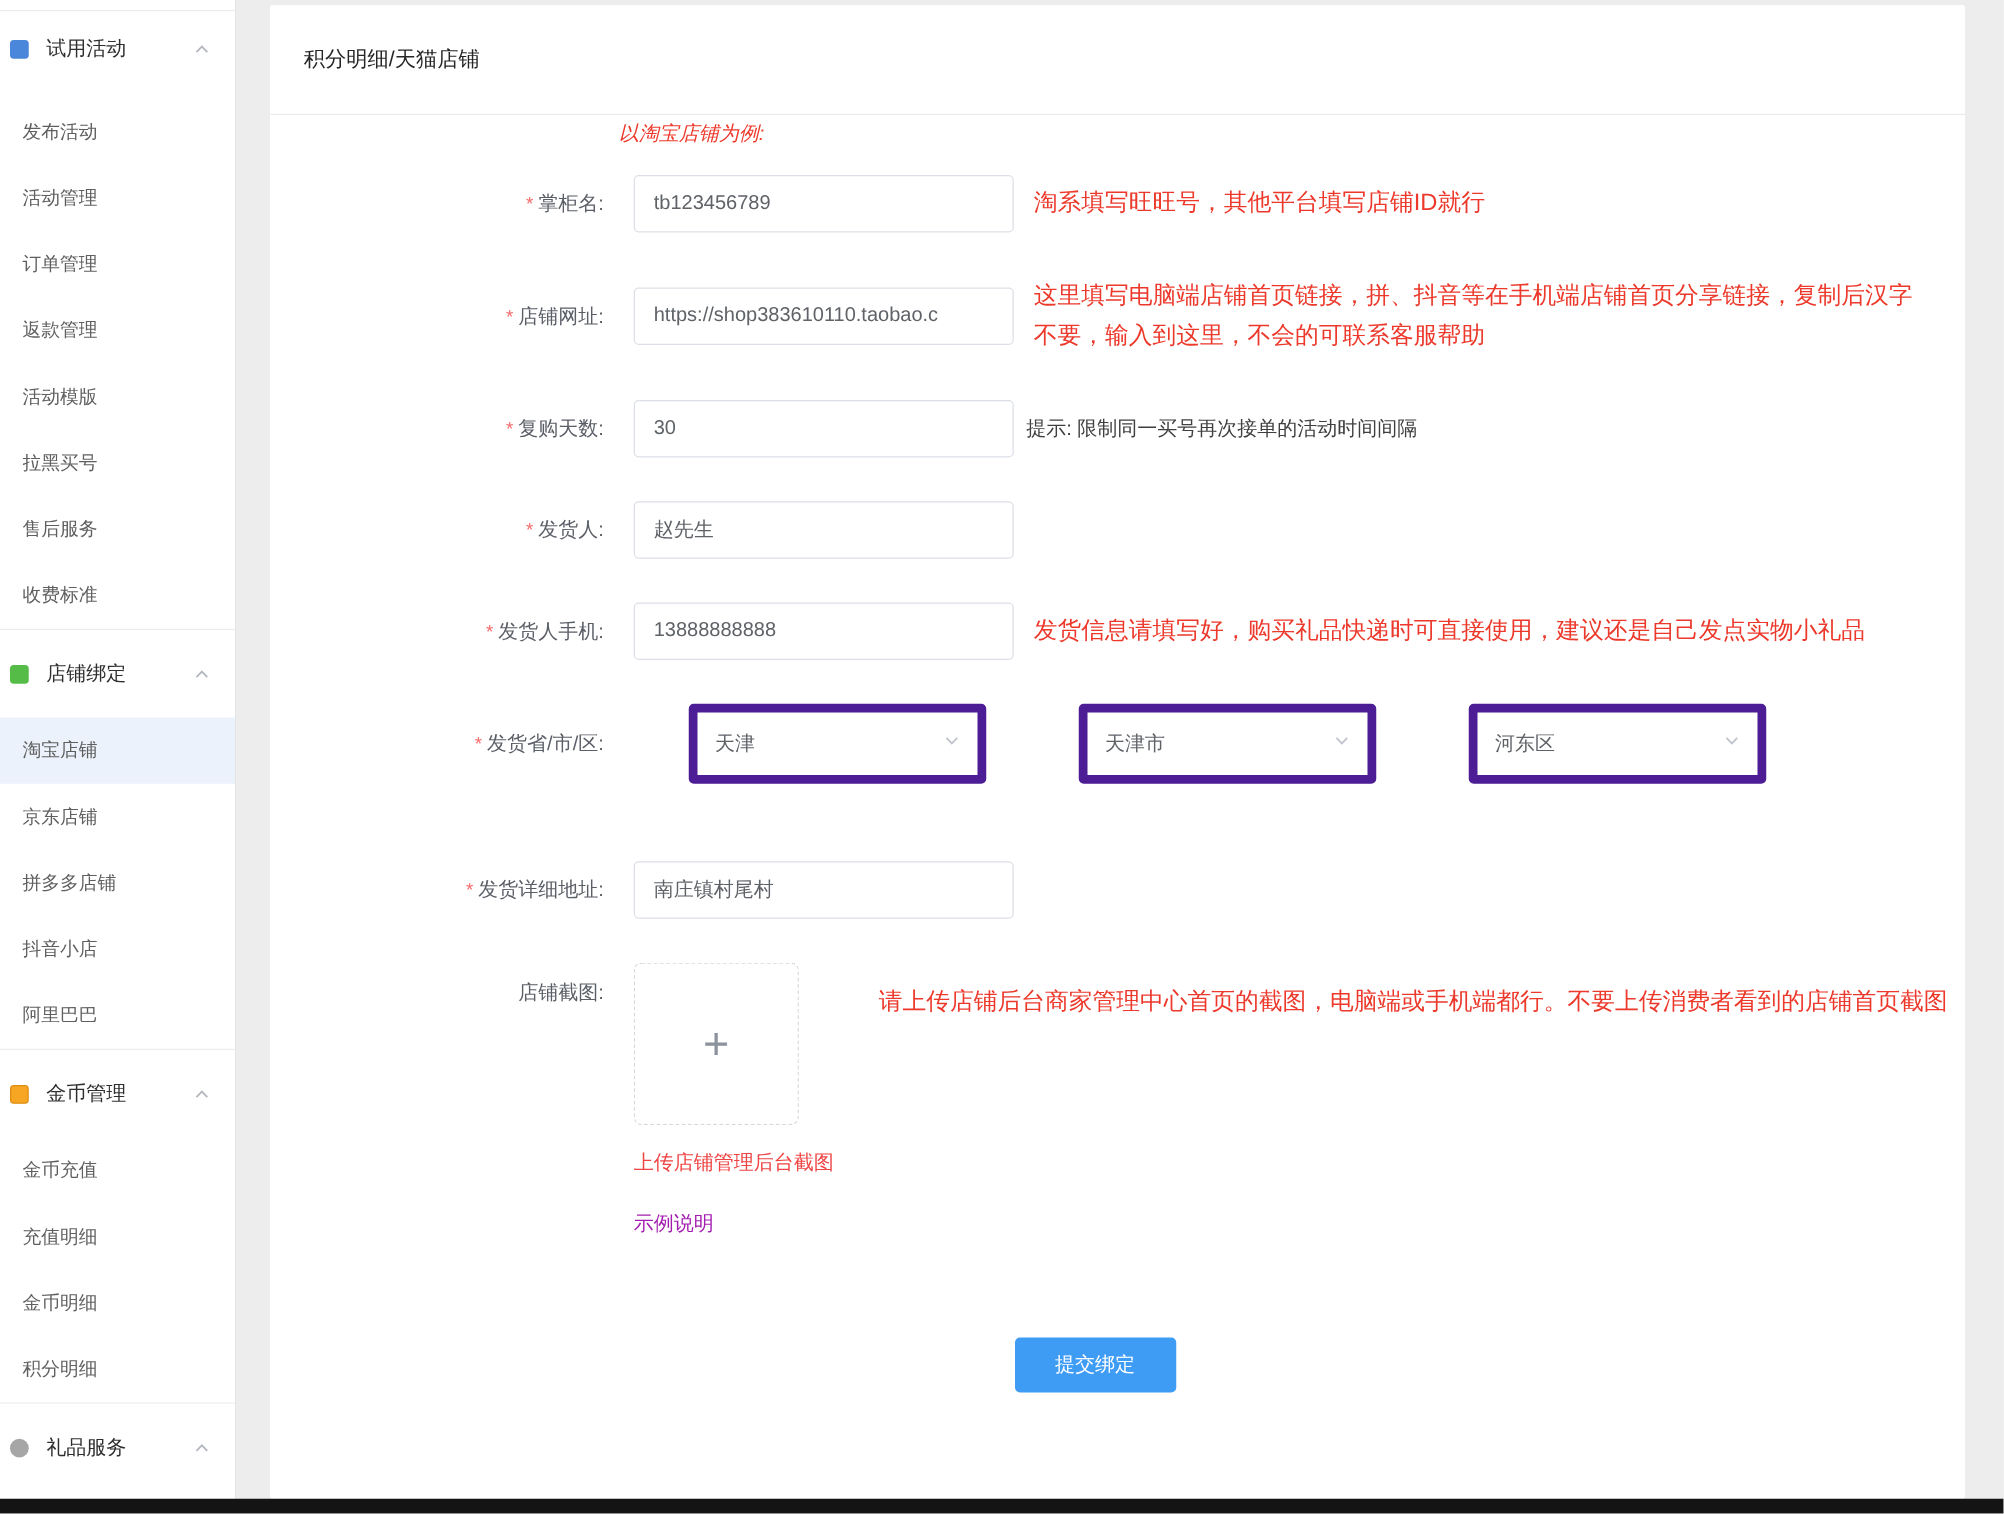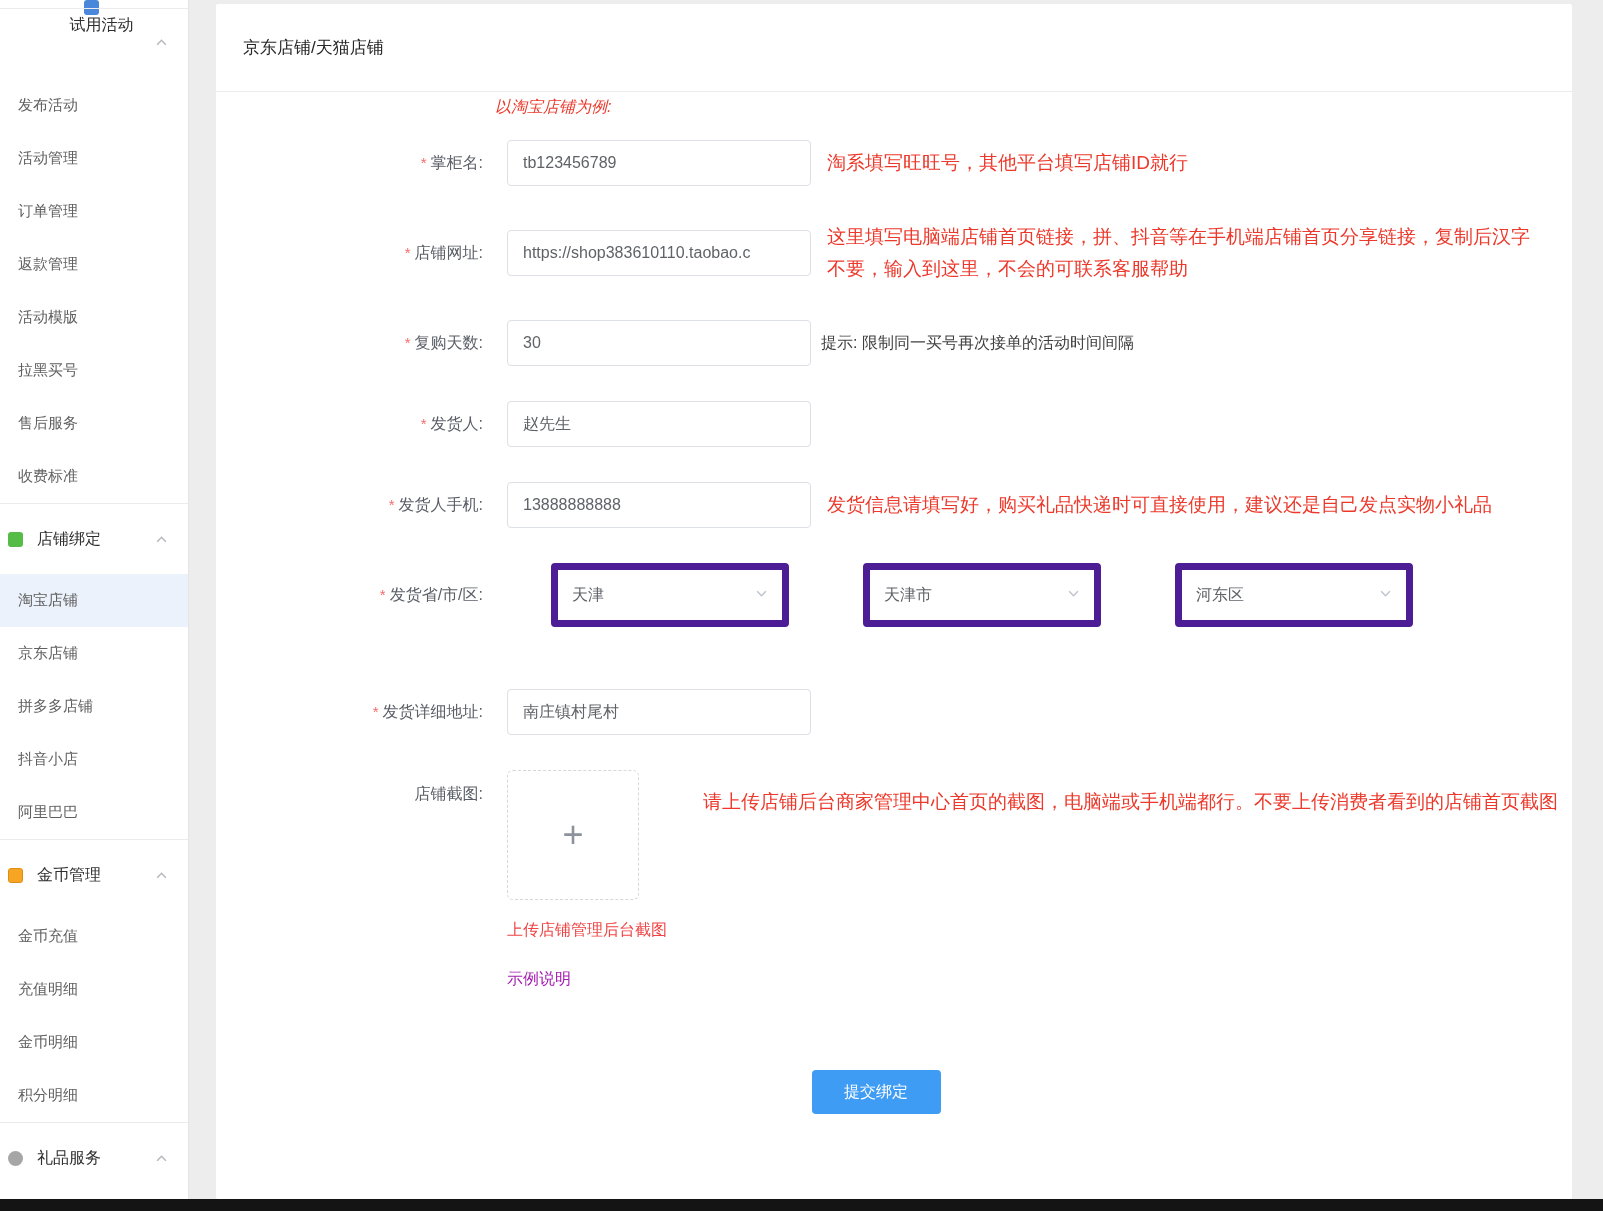--- a/index.html
+++ b/index.html
@@ -5,21 +5,21 @@
   * { margin:0; padding:0; box-sizing:border-box; }
   html,body { width:1603px; height:1211px; }
   body { font-family:"Liberation Sans","DejaVu Sans",sans-serif; background:#ededed; }
 
   .screen { position:relative; width:1603px; height:1211px; overflow:hidden; background:#ededed; }
 
   
   .sidebar { position:absolute; left:0; top:0; bottom:12px; width:189px; background:#fff; border-right:1px solid #e4e4e4; overflow:hidden; }
   .sidebar-top-line { position:absolute; top:8px; left:0; width:100%; height:1px; background:#ececec; }
   .group-title { display:flex; align-items:center; height:70px; padding-left:15px; font-size:16px; color:#2f2f2f; cursor:pointer; background:#fff; }
-  .group-title.first { height:79px;flex-direction:column; }
+  .group-title.first { height:79px; }
   .group-icon { width:15px; height:15px; border-radius:3px; margin-left:-7px; margin-right:14px; flex:none; }
   .icon-trial { background:#4a86d9; }
   .icon-shop  { background:#55bd47; }
   .icon-coin  { background:#f6a623; border:1px solid #df8d12; }
   .icon-gift  { background:#a6a6a6; border-radius:50%; }
   .chev { margin-left:auto; margin-right:20px; display:flex; align-items:center; }
   .menu-item { height:53px; display:flex; align-items:center; padding-left:18px; font-size:15px; color:#5f5f5f; cursor:pointer; }
   .menu-item.active { background:#ecf2fb; }
   .sb-divider { height:1px; background:#ececec; }
 
@@ -159,21 +159,21 @@
       <span class="chev">
         <svg width="13" height="13" viewBox="0 0 12 12">
             <polyline points="2,8 6,4 10,8" fill="none" stroke="#b4b8bf" stroke-width="1.4"></polyline>
           </svg>
       </span>
     </div>
   </aside>
 
   <main class="card">
     <div class="card-header">
-      <h1 class="card-title">京东店铺/天猫店铺</h1>
+      <h1 class="card-title">积分明细/天猫店铺</h1>
     </div>
 
     <div class="card-body">
 
       <div class="example-note red">以淘宝店铺为例:</div>
 
 
       <div class="form-row">
         <div class="form-label"><span class="req">*</span><span>掌柜名:</span></div>
         <input class="form-input" type="text" value="tb123456789" style="">

